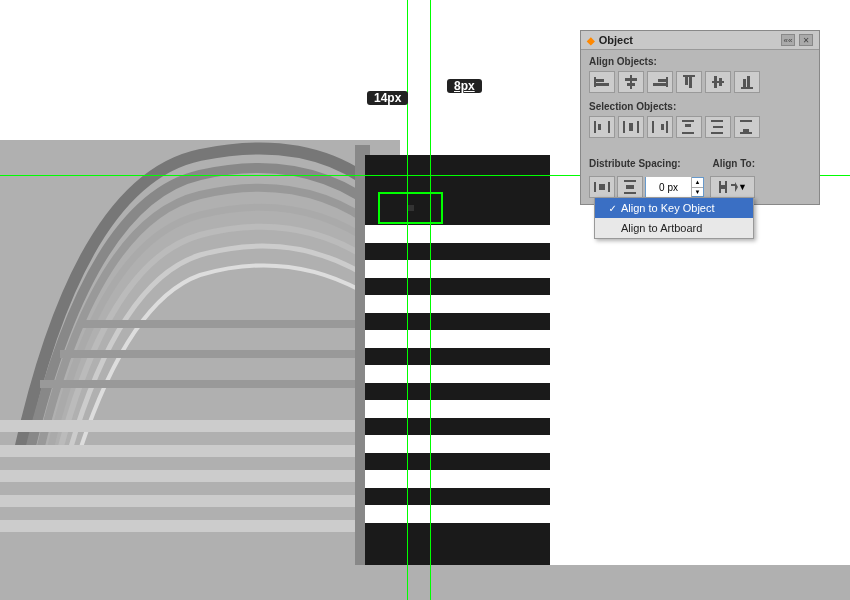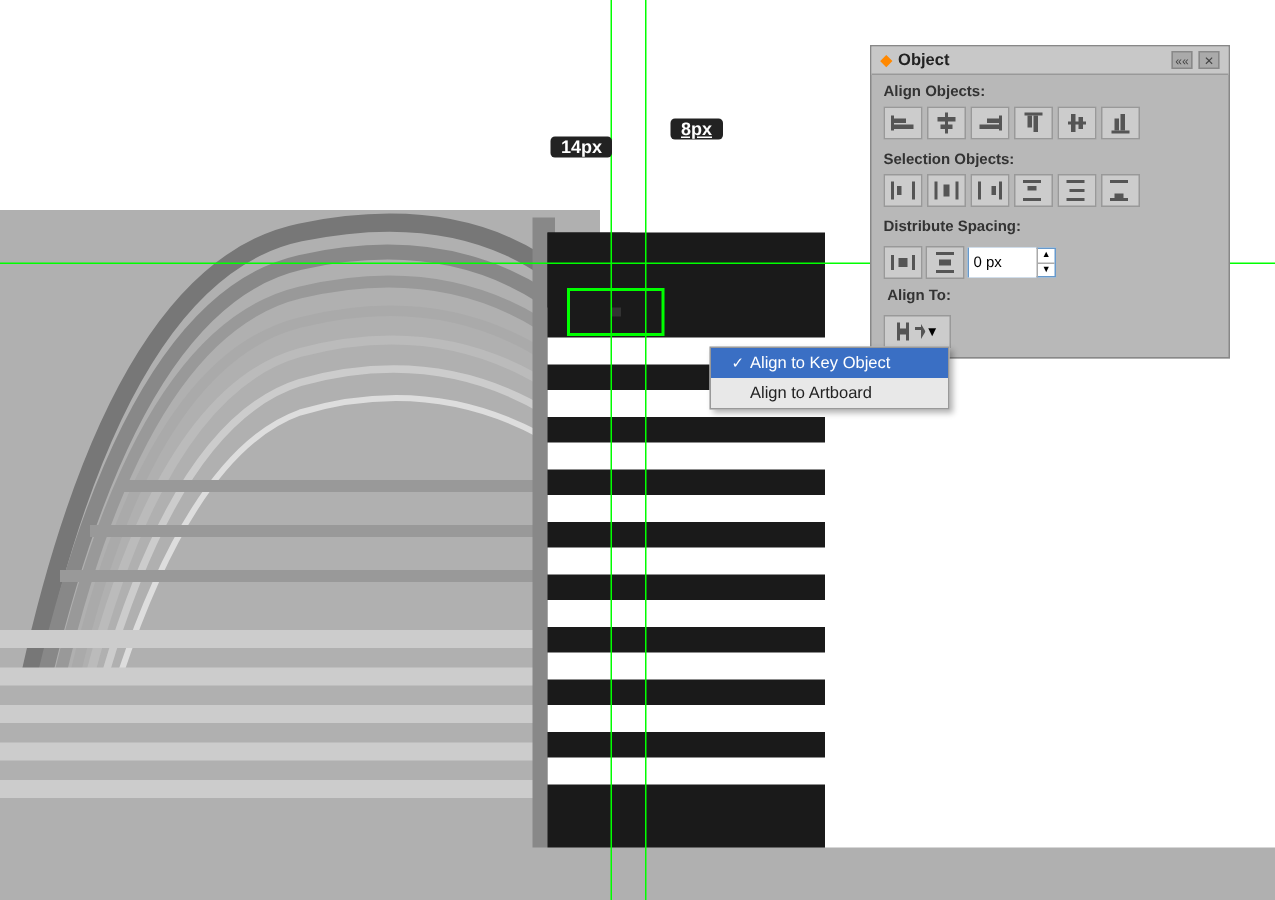--- a/index.html
+++ b/index.html
@@ -183,22 +183,21 @@
       align-items: center;
       justify-content: center;
       font-size: 9px;
     }
 
     
     .panel-bottom-row {
       display: flex;
       align-items: flex-start;
       gap: 6px;
-      margin-top: 8px;
-      flex-direction: column;
+      margin-top: 20px;
     }
 
     .spacing-group {
       display: flex;
       flex-direction: column;
       gap: 3px;
     }
 
     .align-to-group {
       display: flex;
@@ -225,21 +224,21 @@
       font-size: 9px;
     }
 
     .px-input {
       width: 55px;
       height: 20px;
       background: #fff;
       border: 1px solid #6699cc;
       padding: 0 3px;
       font-size: 10px;
-      text-align: left;
+      text-align: center;
     }
 
     .align-to-btn {
       width: 40px;
       height: 22px;
       background: #ccc;
       border: 1px solid #999;
       cursor: pointer;
       display: flex;
       align-items: center;

